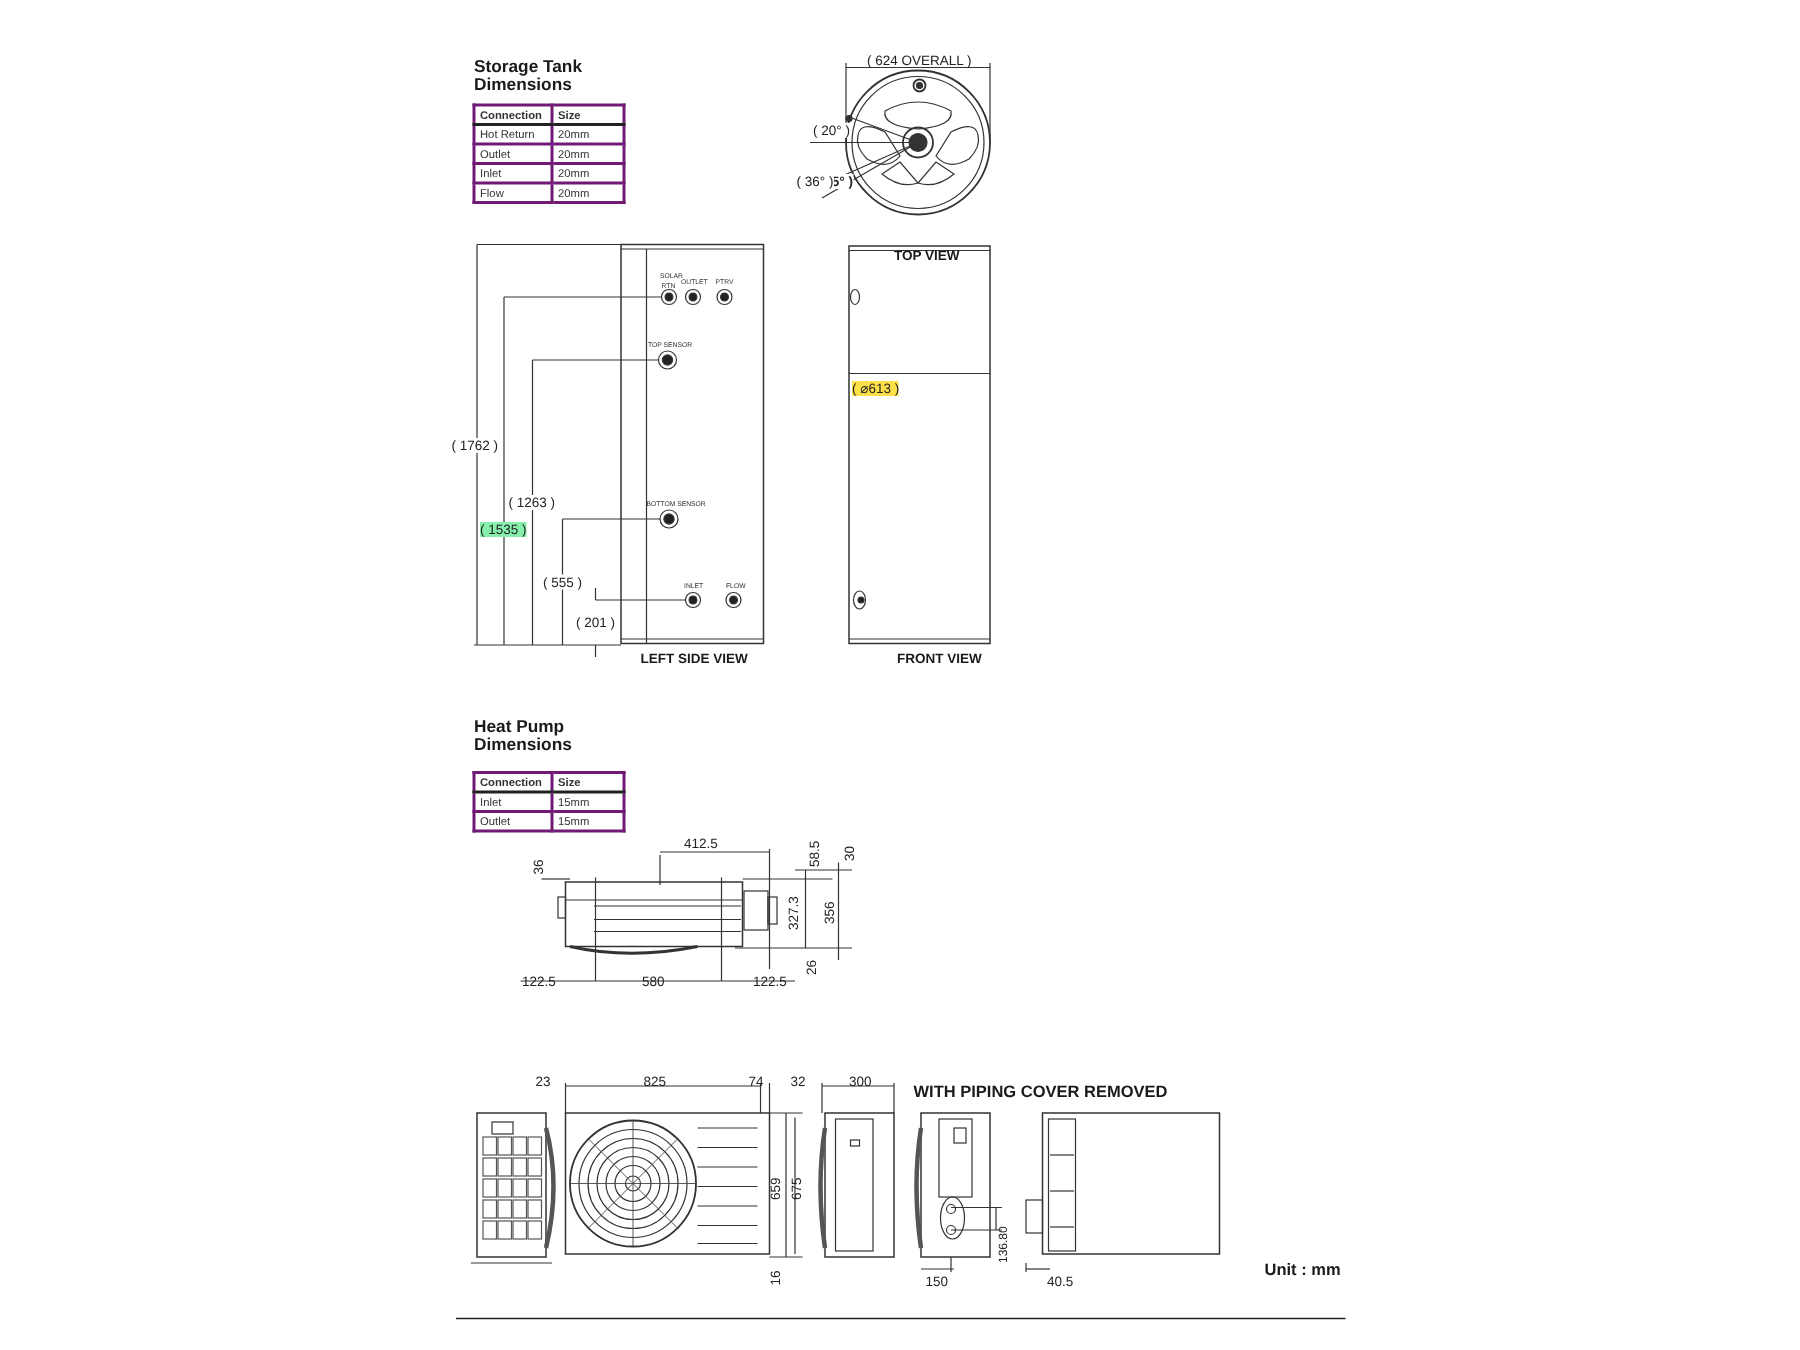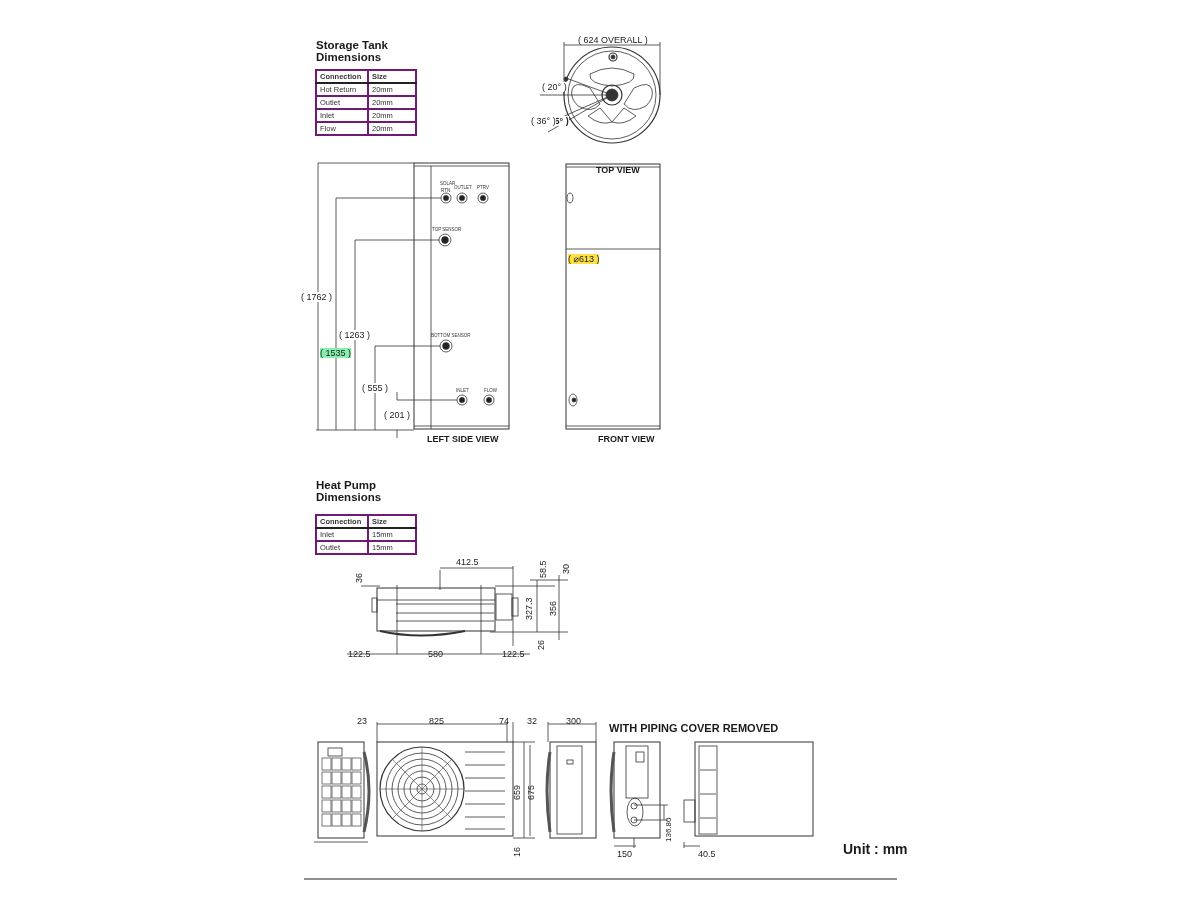--- a/index.html
+++ b/index.html
@@ -305,13 +305,13 @@
 <div class="abs dim" style="left:527px;top:716px;">32</div>
 <div class="abs dim" style="left:566px;top:716px;">300</div>
 <div class="abs dim vert" style="left:512px;top:800px;">659</div>
 <div class="abs dim vert" style="left:526px;top:800px;">675</div>
 <div class="abs dim vert" style="left:512px;top:857px;">16</div>
 <div class="abs dimsm vert" style="left:664px;top:842px;">136.80</div>
 <div class="abs dim" style="left:617px;top:849px;text-align:right;">150</div>
 <div class="abs dim" style="left:698px;top:849px;">40.5</div>
 
 <div class="abs" style="left:609px;top:722px;font-size:11px;font-weight:bold;color:#1a1a1a;">WITH PIPING COVER REMOVED</div>
-<div class="abs" style="left:843px;top:841px;font-size:14px;font-weight:bold;color:#1a1a1a;">Unit : mm</div>
+<div class="abs" style="left:843px;top:841px;font-size:11px;font-weight:bold;color:#1a1a1a;">Unit : mm</div>
 
 </body></html>

